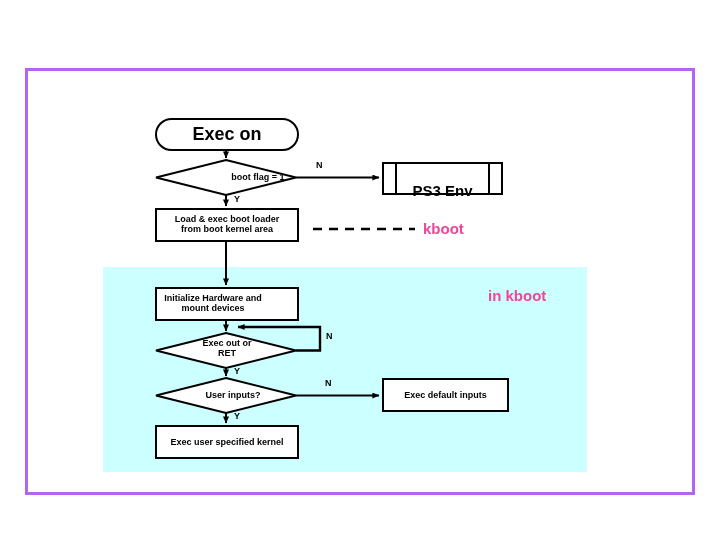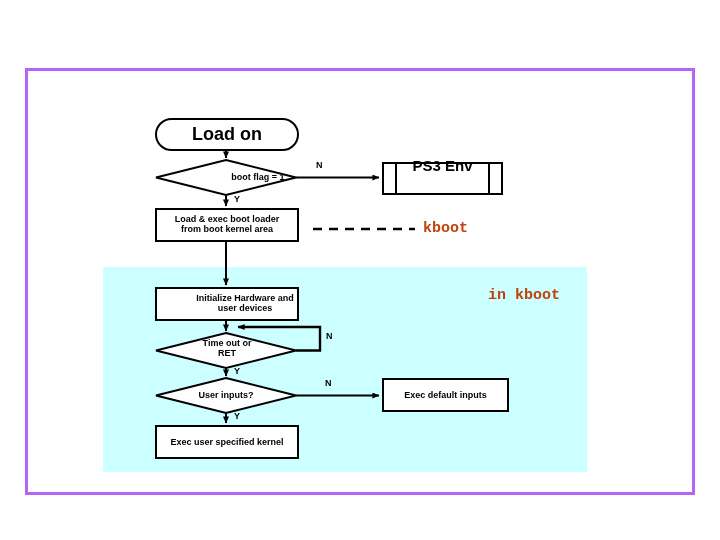--- a/index.html
+++ b/index.html
@@ -61,22 +61,22 @@
   .branch-label {
     position: absolute;
     font-size: 9px;
     font-weight: bold;
     color: #000000;
     font-family: "Liberation Sans", sans-serif;
   }
   .blue-label {
     position: absolute;
     font-weight: bold;
-    color: #c2410c;
-    font-family: Liberation Mono, monospace;
+    color: #ec4899;
+    font-family: Liberation Sans, sans-serif;
   }
   #kboot-dash-label { font-size: 15px; }
   #in-kboot-label   { font-size: 15px; text-align: center; }
   .center-abs {
     display: flex;
     align-items: center;
     justify-content: center;
   }
 </style>
 </head>
@@ -132,42 +132,42 @@
 
     <line x1="296" y1="395.5" x2="379" y2="395.5" stroke="#000000" stroke-width="2" marker-end="url(#arrow)"></line>
 
     <rect x="383" y="379" width="125" height="32" fill="#ffffff" stroke="#000000" stroke-width="2"></rect>
 
     <line x1="226" y1="413" x2="226" y2="423" stroke="#000000" stroke-width="2" marker-end="url(#arrow)"></line>
 
     <rect x="156" y="426" width="142" height="32" fill="#ffffff" stroke="#000000" stroke-width="2"></rect>
   </svg>
 
-  <div class="node-text t-big center-abs" style="left:156px; top:119px; width:142px; height:31px;">Load on</div>
+  <div class="node-text t-big center-abs" style="left:156px; top:119px; width:142px; height:31px;">Exec on</div>
 
   <div class="node-text t-small center-abs" style="left:160px; top:170px; width:108px; height:15px;padding-left:44px;">boot flag = 1</div>
 
-  <div class="node-text t-medium center-abs" style="left:396px; top:151px; width:93px; height:31px;">PS3 Env</div>
+  <div class="node-text t-medium center-abs" style="left:396px; top:176px; width:93px; height:31px;">PS3 Env</div>
 
   <div class="node-text t-small" style="left:156px; top:214px; width:142px;">
     <div>Load &amp; exec boot loader</div>
     <div>from boot kernel area</div>
   </div>
 
-  <div class="node-text t-small" style="left:156px; top:293px; width:114px;padding-left:32px;">
+  <div class="node-text t-small" style="left:156px; top:293px; width:114px;">
     <div>Initialize Hardware and</div>
-    <div>user devices</div>
+    <div>mount devices</div>
   </div>
 
   <div class="node-text t-small" style="left:156px; top:338px; width:142px;">
-    <div>Time out or</div>
+    <div>Exec out or</div>
     <div>RET</div>
   </div>
 
-  <div class="node-text t-small center-abs" style="left:166px; top:388px; width:120px; height:15px;">User inputs?</div>
+  <div class="node-text t-small center-abs" style="left:166px; top:388px; width:120px; height:15px;padding-left:7px;">User inputs?</div>
 
   <div class="node-text t-small center-abs" style="left:383px; top:379px; width:125px; height:32px;">Exec default inputs</div>
 
   <div class="node-text t-small center-abs" style="left:156px; top:426px; width:142px; height:32px;">Exec user specified kernel</div>
 
   <div class="branch-label" style="left:316px; top:160px;">N</div>
   <div class="branch-label" style="left:234px; top:194px;">Y</div>
 
   <div class="branch-label" style="left:326px; top:331px;">N</div>
   <div class="branch-label" style="left:234px; top:366px;">Y</div>

